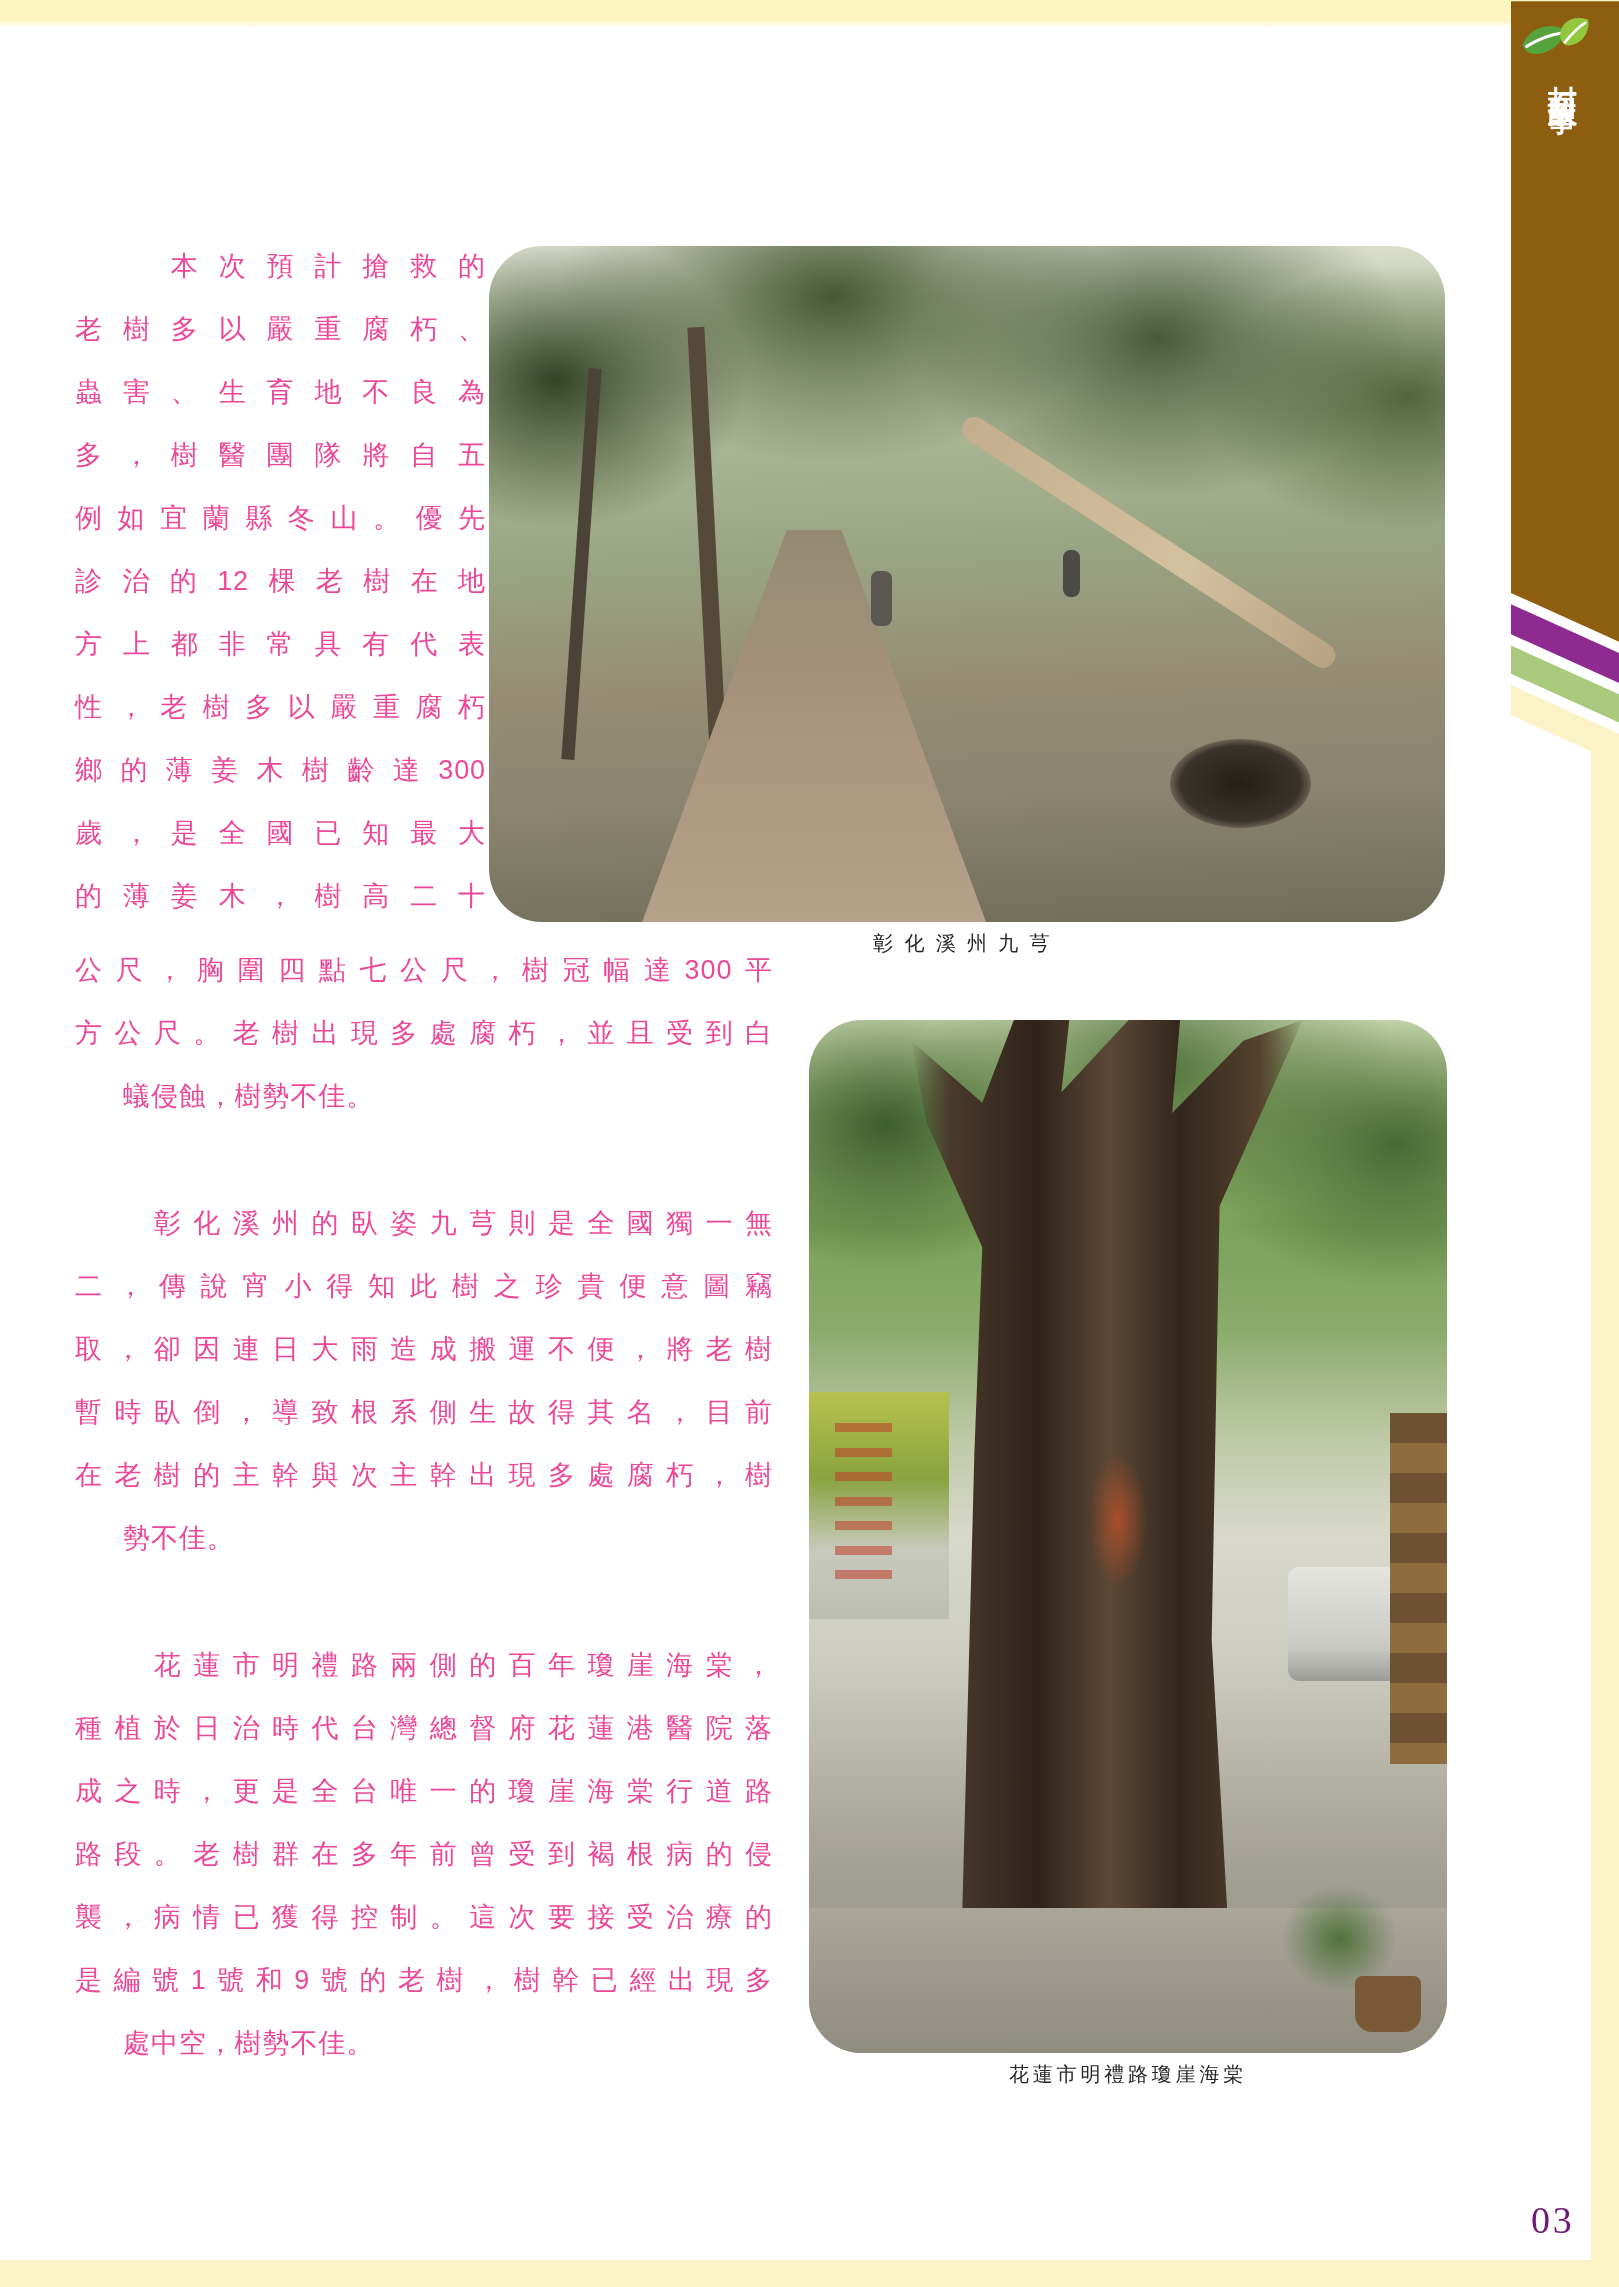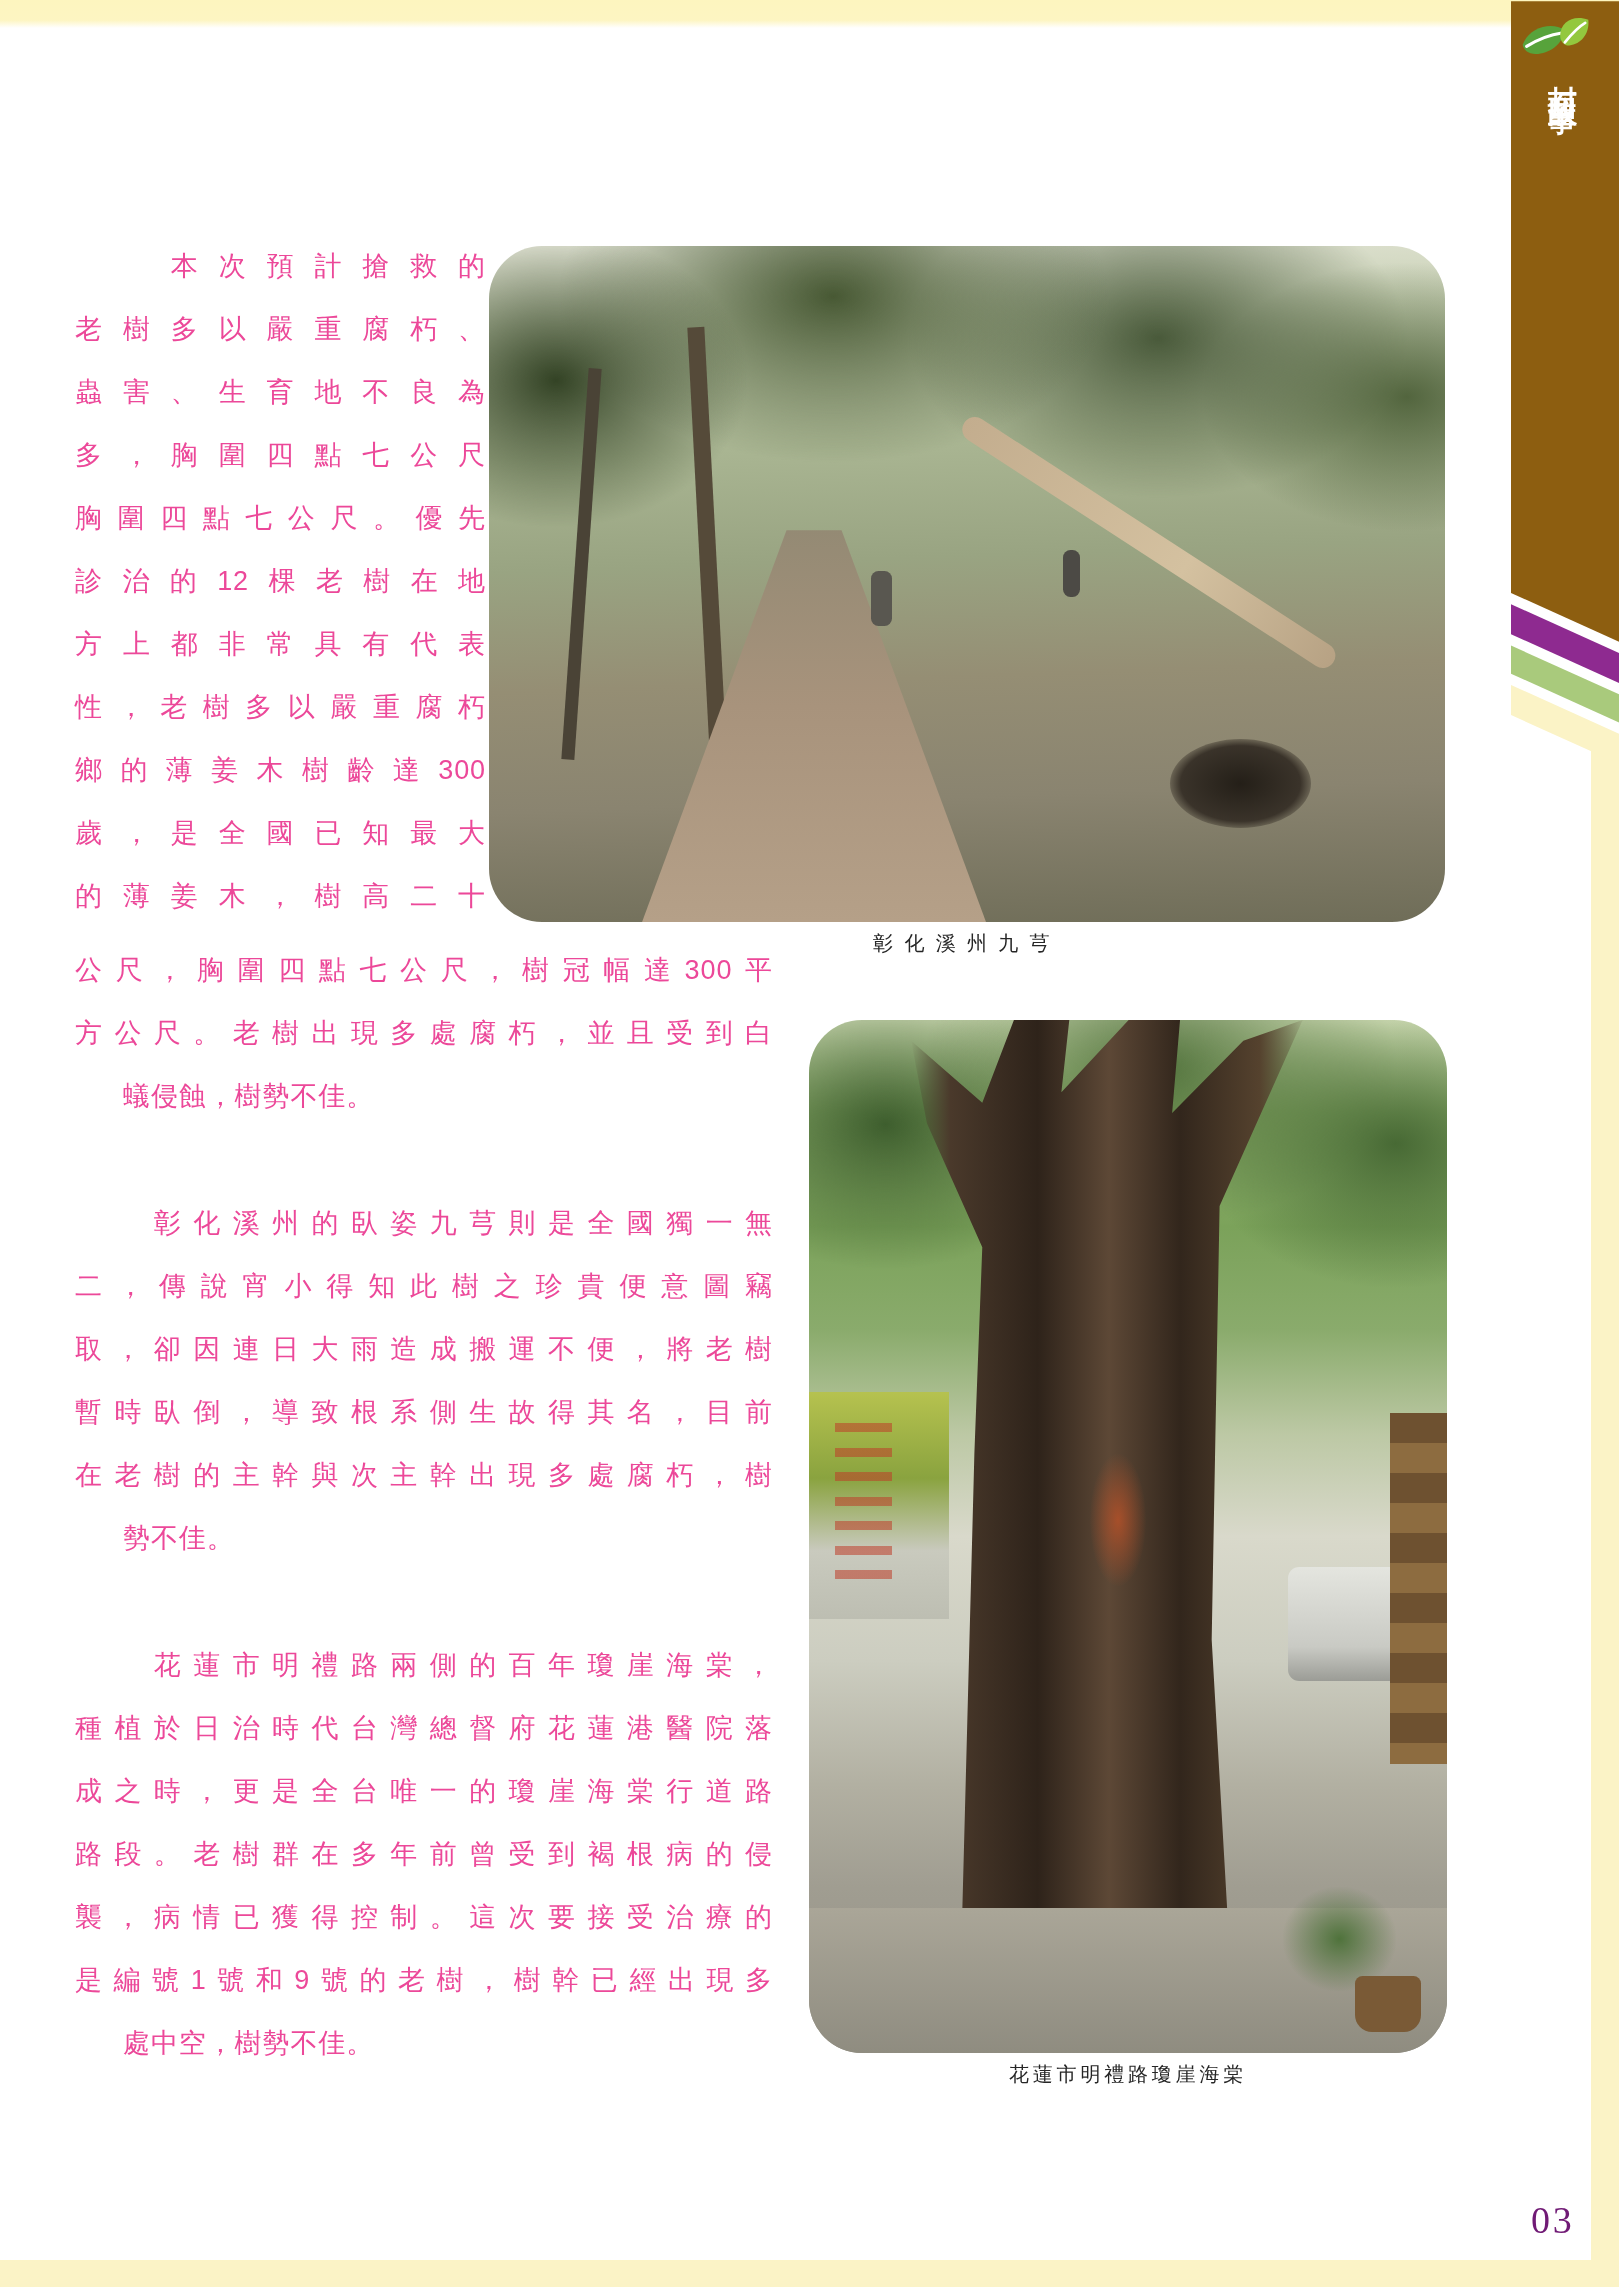--- a/index.html
+++ b/index.html
@@ -118,22 +118,22 @@
     <path d="M60 35 C68 25 76 16 86 10" stroke="#ffffff" stroke-width="3.5" fill="none" stroke-linecap="round"></path>
   </svg>
 
   <div class="sidebar-title">封面故事</div>
 
   <div class="row1">
     <div class="col-narrow para">
       <div class="line">　　本次預計搶救的</div>
       <div class="line">老樹多以嚴重腐朽、</div>
       <div class="line">蟲害、生育地不良為</div>
-      <div class="line">多，胸圍四點七公尺</div>
-      <div class="line">胸圍四點七公尺。優先</div>
+      <div class="line">多，樹醫團隊將自五</div>
+      <div class="line">例如宜蘭縣冬山。優先</div>
       <div class="line">診治的12棵老樹在地</div>
       <div class="line">方上都非常具有代表</div>
       <div class="line">性，老樹多以嚴重腐朽</div>
       <div class="line">鄉的薄姜木樹齡達300</div>
       <div class="line">歲，是全國已知最大</div>
       <div class="line">的薄姜木，樹高二十</div>
     </div>
 
     <div class="photo1wrap">
       <div class="photo photo1">

